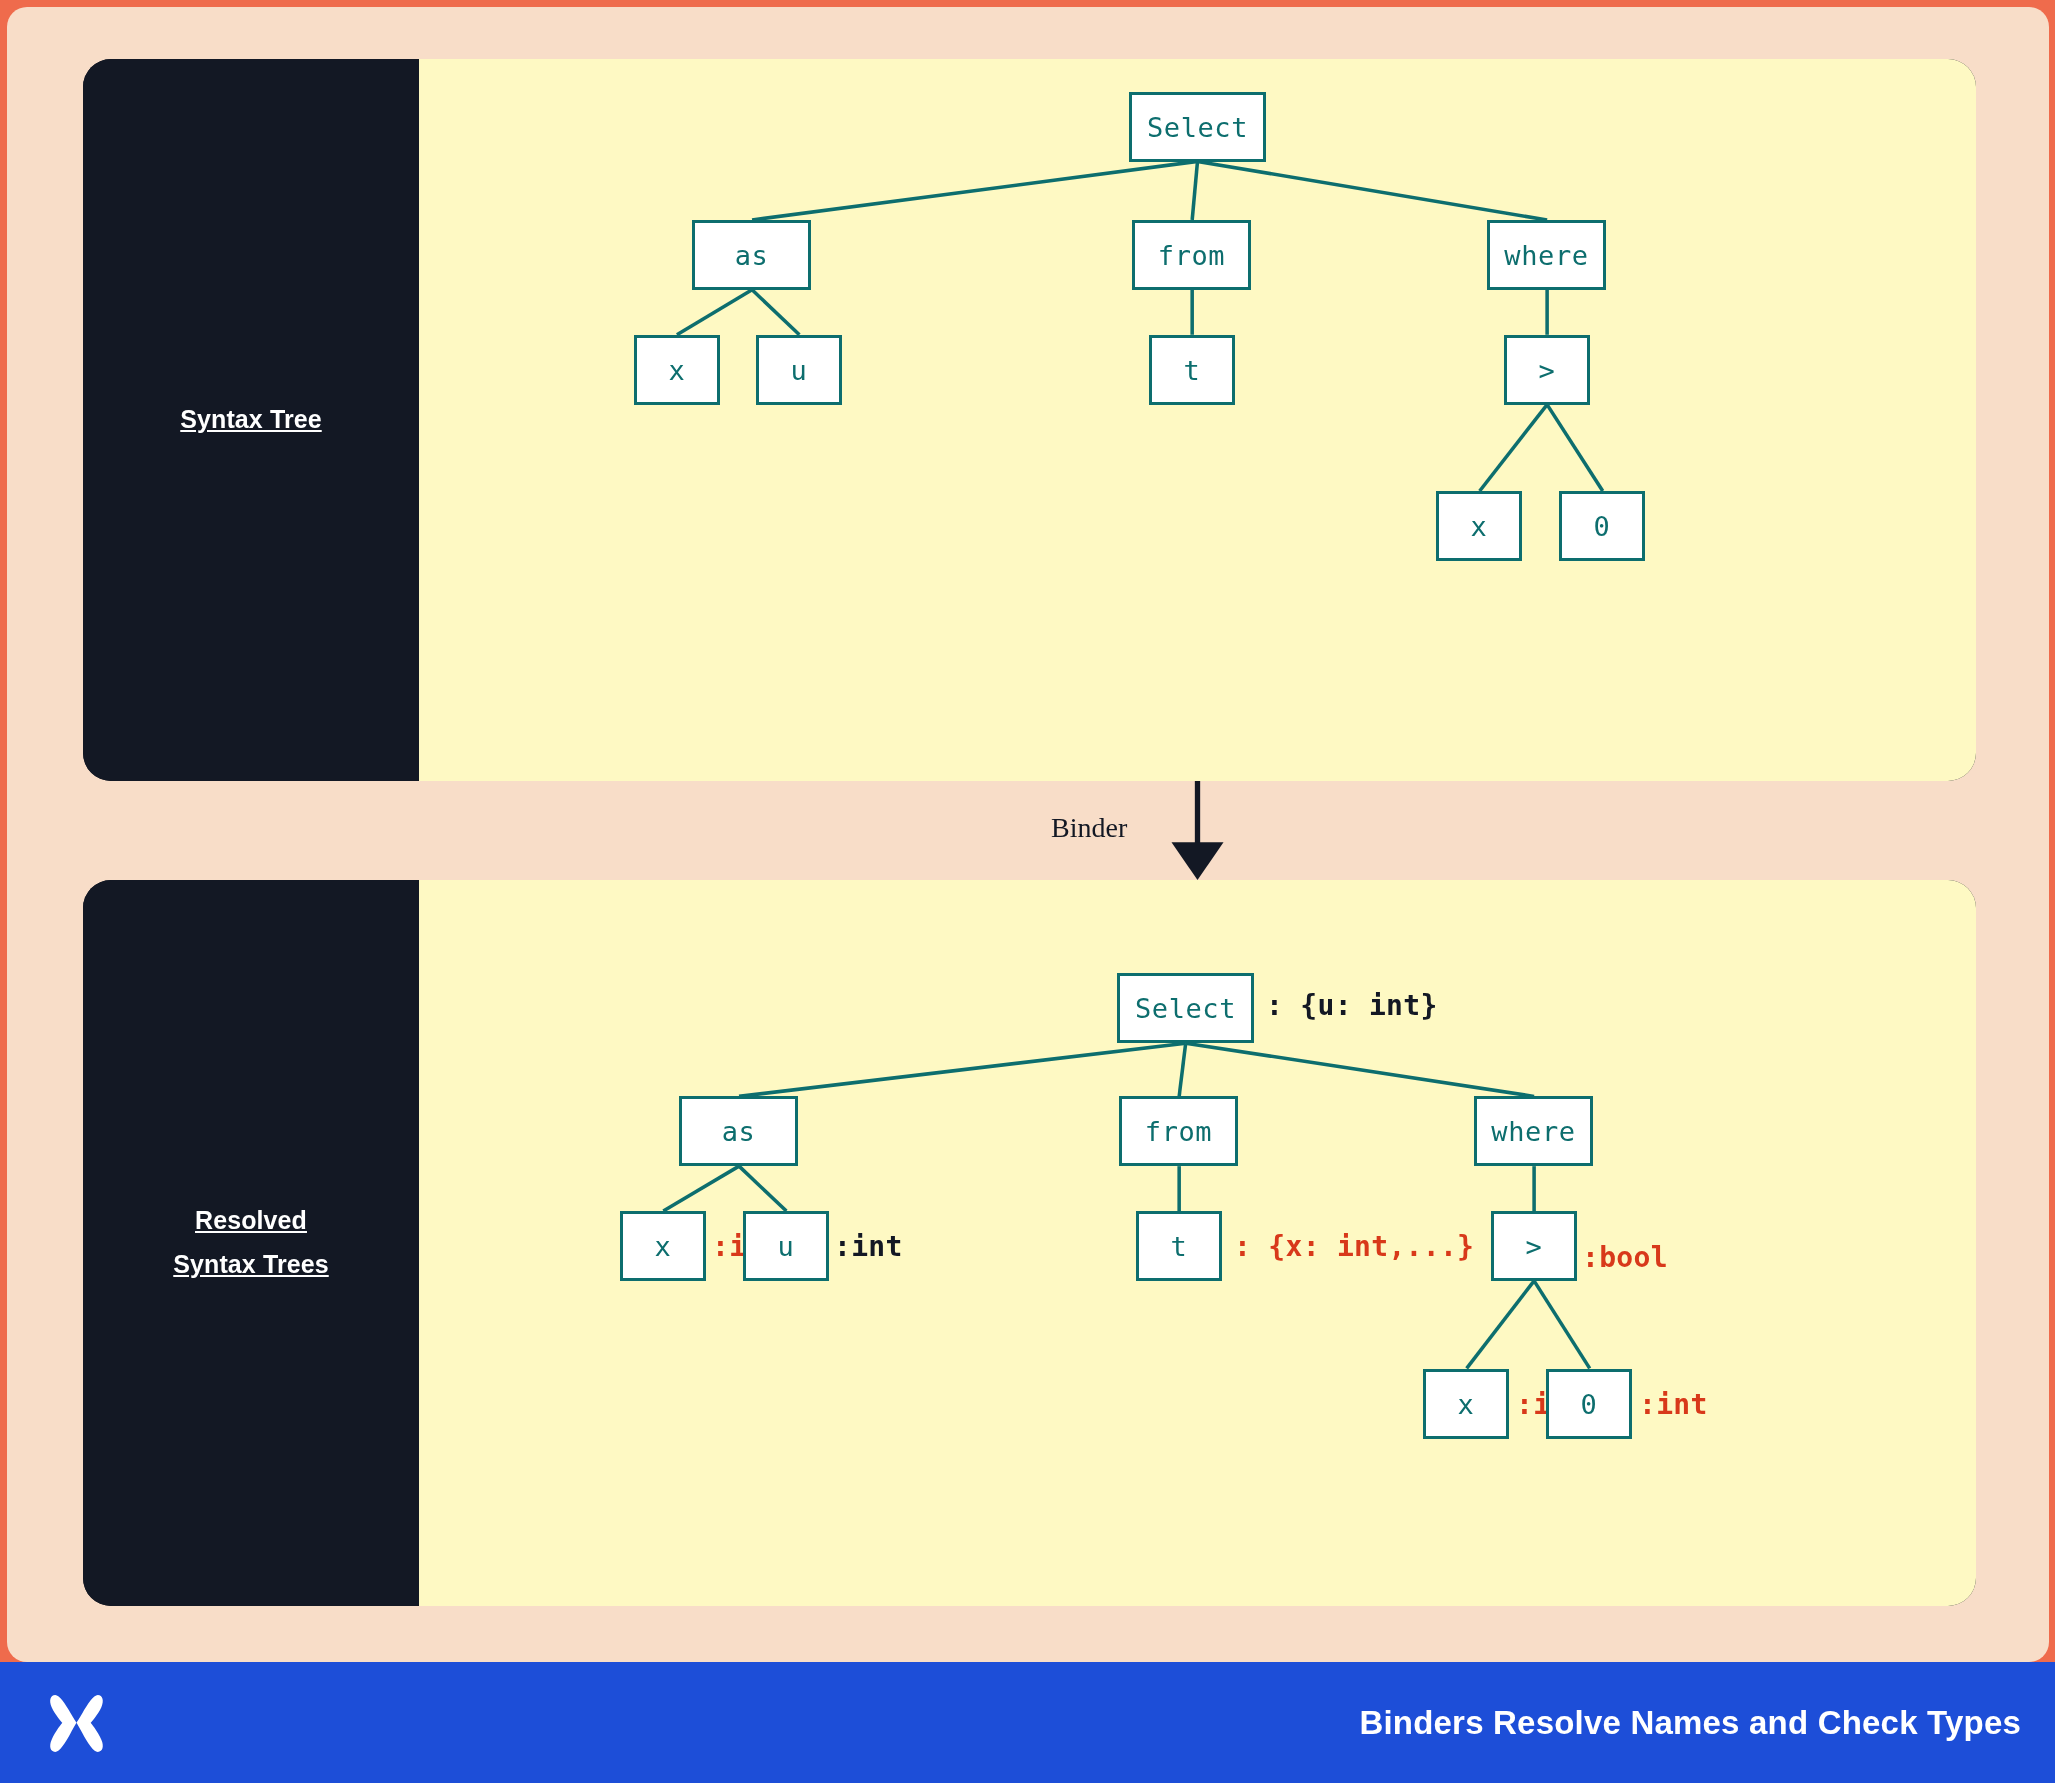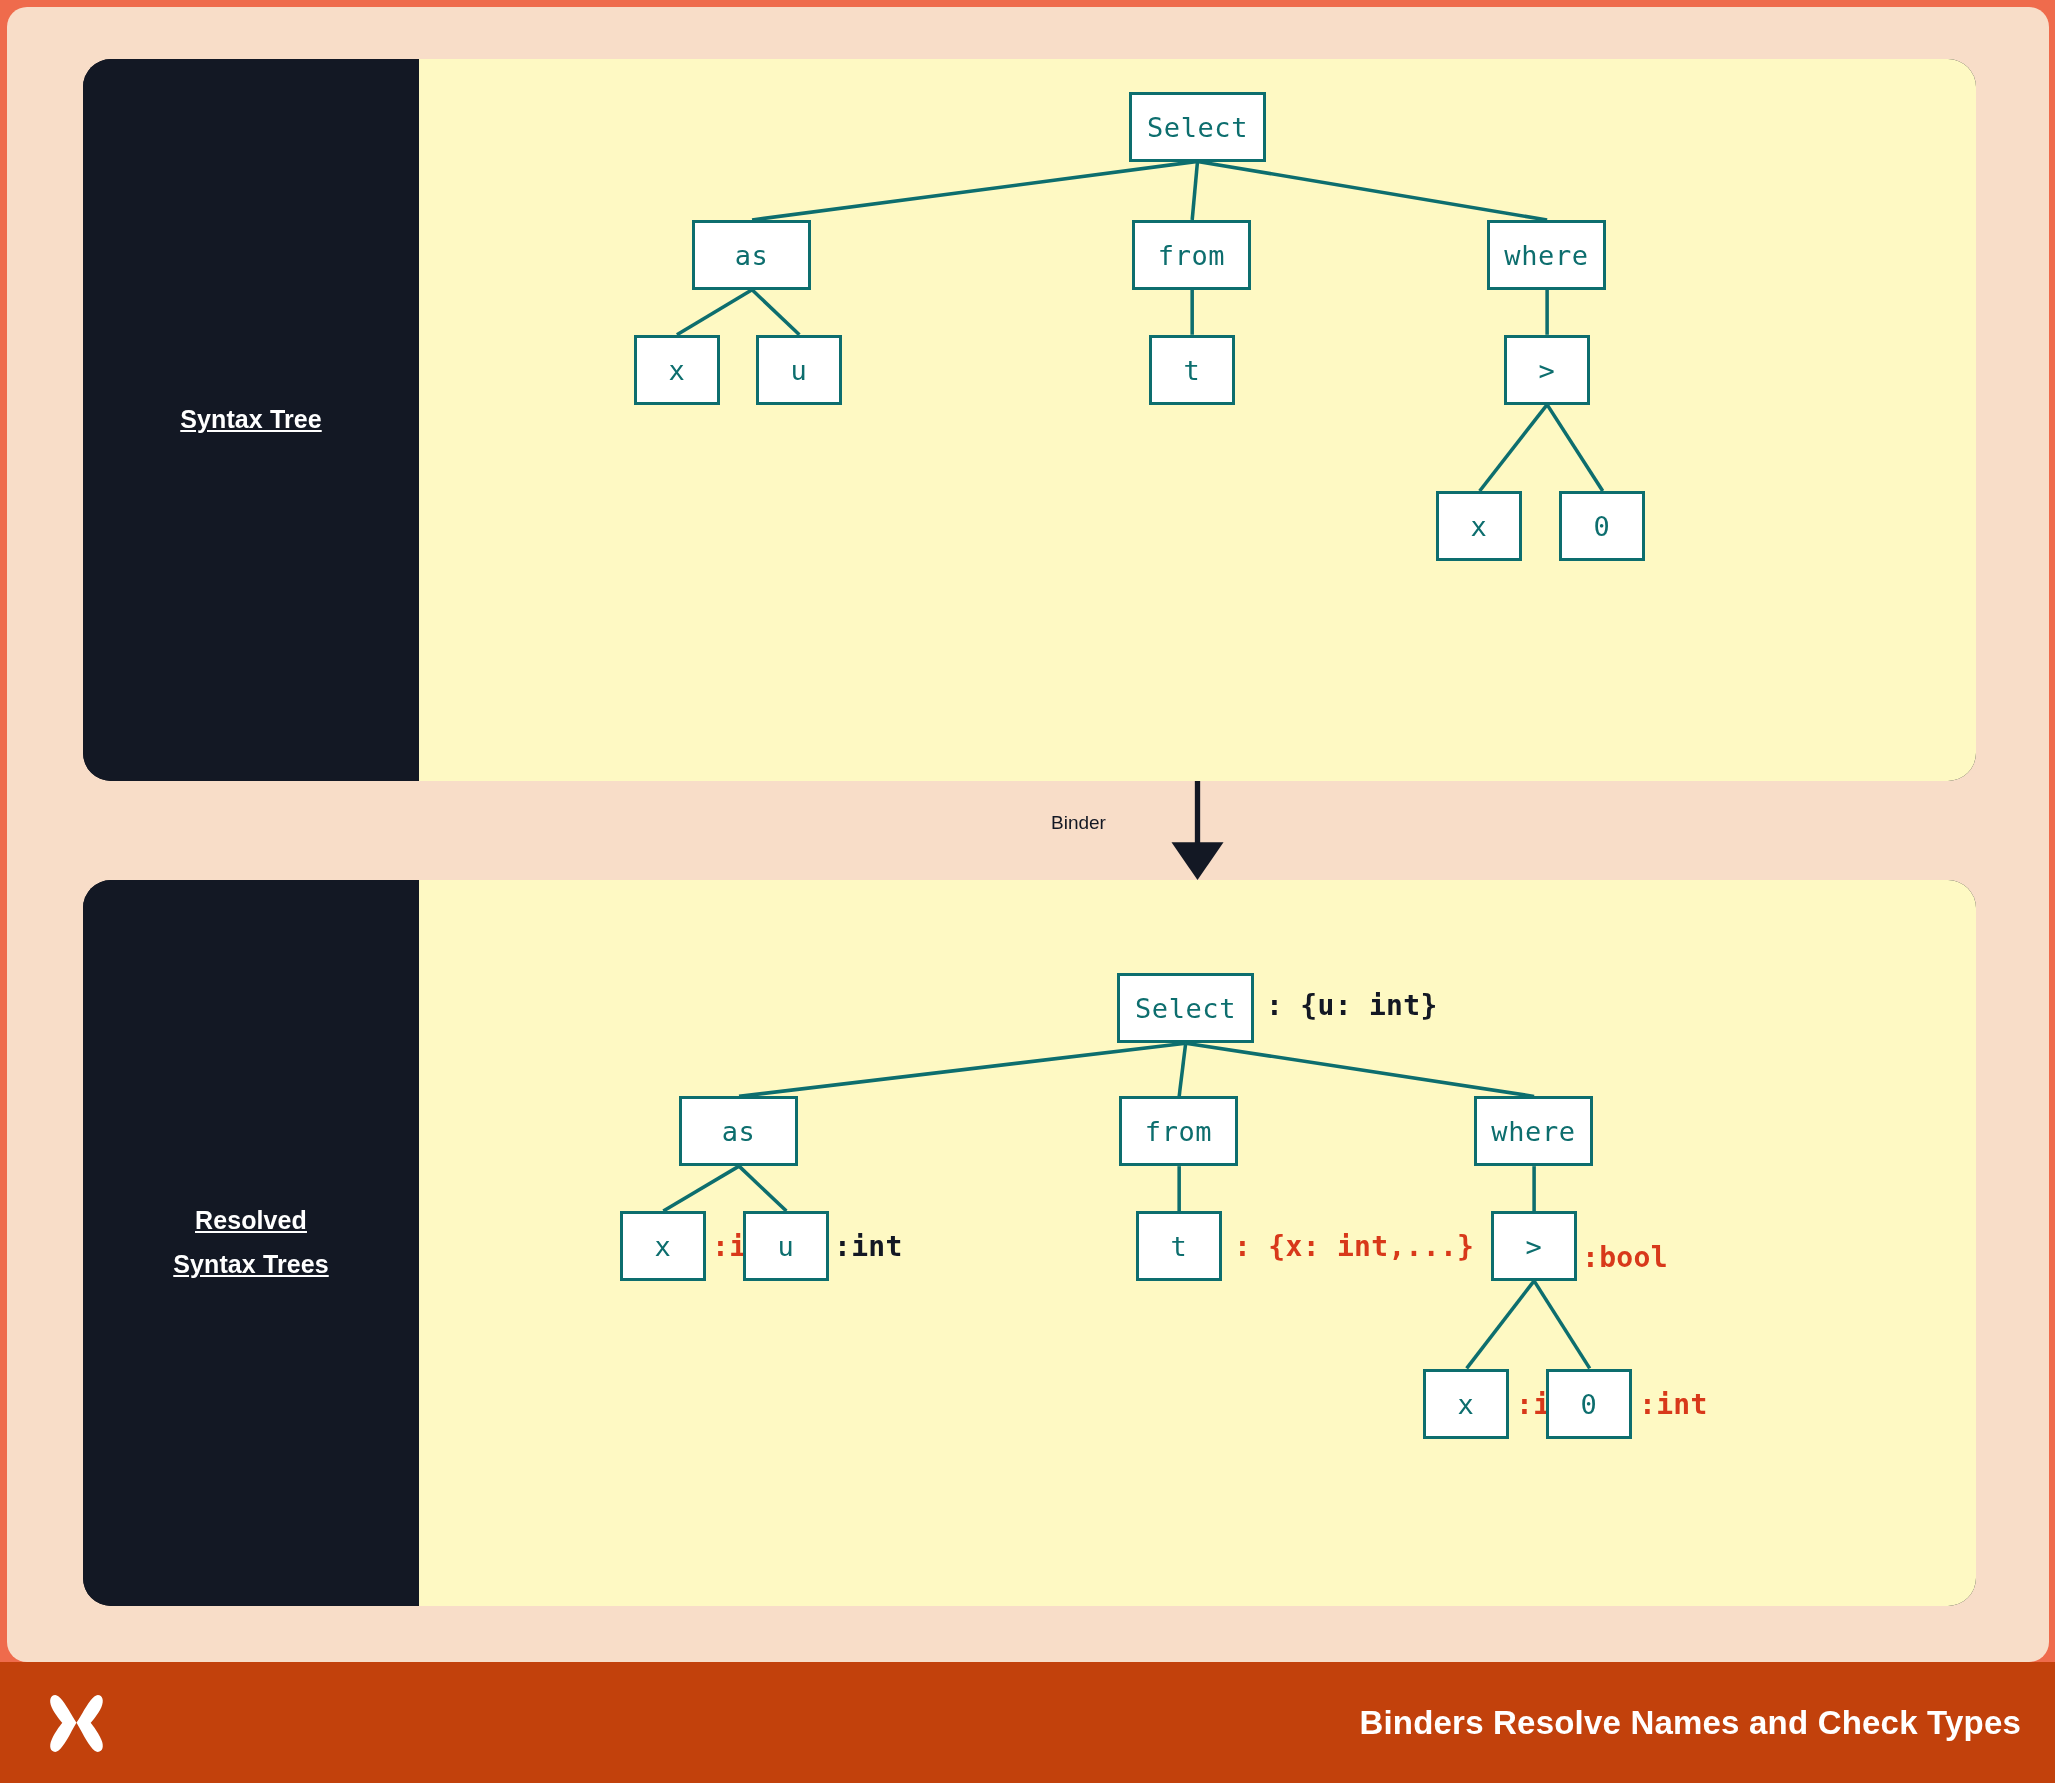--- a/index.html
+++ b/index.html
@@ -111,40 +111,40 @@
     position: absolute;
     left: 83px;
     top: 781px;
     width: 1893px;
     height: 99px;
   }
   .binder-label {
     position: absolute;
     left: 968px;
     top: 31px;
-    font-family: Liberation Sans, sans-serif;
-    font-size: 19px;
+    font-family: Liberation Serif, serif;
+    font-size: 28px;
     color: #131824;
     white-space: pre;
   }
   .binder-arrow {
     position: absolute;
     left: 0; top: 0;
     width: 1893px;
     height: 99px;
   }
 
   
   .footer {
     position: absolute;
     left: 0;
     top: 1662px;
     width: 2056px;
     height: 122px;
-    background: #c2410c;
+    background: #1d4ed8;
     display: flex;
     align-items: center;
     box-sizing: border-box;
     padding: 0 35px 0 41px;
   }
   .footer-logo {
     width: 71px;
     height: 71px;
     flex: 0 0 auto;
   }

